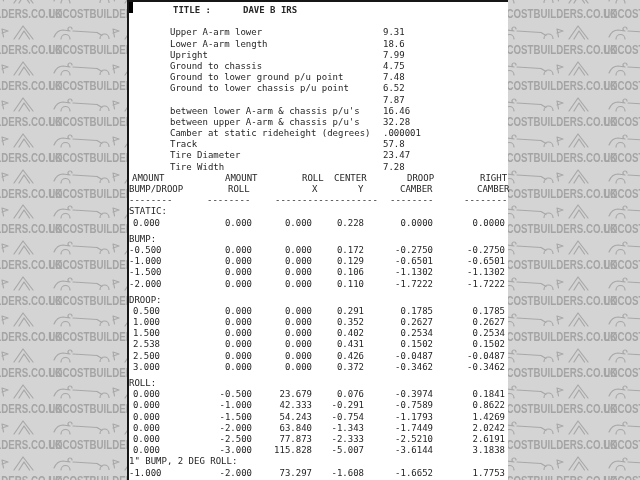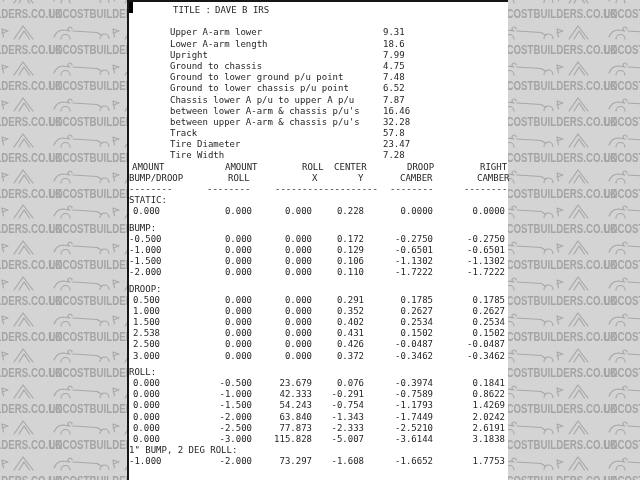--- a/index.html
+++ b/index.html
@@ -13,21 +13,21 @@
   .wm-text{position:absolute;left:0;top:20px;color:#a4a4a4;
            font-family:"Liberation Sans",sans-serif;font-weight:bold;font-size:13.5px;
            letter-spacing:0px;transform:scaleX(0.72);transform-origin:left top;white-space:pre;}
   
   #doc{position:absolute;left:127px;top:0;width:381px;height:480px;background:#ffffff;
        border-left:2px solid #161616;border-top:2px solid #161616;box-sizing:border-box;
        color:#262626;font-size:9px;line-height:11.2px;}
   #cursor{position:absolute;left:0;top:0;width:4px;height:11px;background:#000;}
   .line{position:relative;height:11.2px;white-space:pre;}
   .abs{position:absolute;top:0;white-space:pre;}
-  #title-line{margin-top:3px;}
+  #title-line{margin-top:3px;font-weight:bold;}
   #params{margin-top:11.2px;}
   .p-label{position:absolute;left:41px;top:0;}
   .p-value{position:absolute;left:254px;top:0;}
   .trow{display:grid;grid-template-columns:31px 92px 60px 52px 69px 72px;height:11.2px;}
   .trow .cell{text-align:right;white-space:pre;}
   .sec-label{position:relative;height:11.2px;white-space:pre;}
   .sec-gap{margin-top:5px;}
   .rollcenter{word-spacing:5px;}
 </style>
 </head>
@@ -651,33 +651,34 @@
           <span class="wm-text">LOCOSTBUILDERS.CO.UK</span>
         </div>
       </div>
     </div>
 
   <div id="doc">
     <div id="cursor"></div>
 
     <div class="line" id="title-line">
       <span class="abs" style="left:44px">TITLE :</span>
-      <span class="abs" style="left:86px">DAVE B IRS</span>
+      <span class="abs" style="left:114px">DAVE B IRS</span>
     </div>
 
     <div id="params">
         <div class="line"><span class="p-label">Upper A-arm lower</span><span class="p-value">9.31</span></div>
         <div class="line"><span class="p-label">Lower A-arm length</span><span class="p-value">18.6</span></div>
         <div class="line"><span class="p-label">Upright</span><span class="p-value">7.99</span></div>
         <div class="line"><span class="p-label">Ground to chassis</span><span class="p-value">4.75</span></div>
         <div class="line"><span class="p-label">Ground to lower ground p/u point</span><span class="p-value">7.48</span></div>
         <div class="line"><span class="p-label">Ground to lower chassis p/u point</span><span class="p-value">6.52</span></div>
-        <div class="line"><span class="p-label">Chassis lower A p/u to upper A p/u</span><span class="p-value">7.87</span></div>
+        <div class="line"><span class="p-value">7.87</span></div>
         <div class="line"><span class="p-label">between lower A-arm &amp; chassis p/u's</span><span class="p-value">16.46</span></div>
         <div class="line"><span class="p-label">between upper A-arm &amp; chassis p/u's</span><span class="p-value">32.28</span></div>
+        <div class="line"><span class="p-label">Camber at static rideheight (degrees)</span><span class="p-value">.000001</span></div>
         <div class="line"><span class="p-label">Track</span><span class="p-value">57.8</span></div>
         <div class="line"><span class="p-label">Tire Diameter</span><span class="p-value">23.47</span></div>
         <div class="line"><span class="p-label">Tire Width</span><span class="p-value">7.28</span></div>
       </div>
 
     <div class="line" id="hrow1"><span class="abs" style="left: 3px;">AMOUNT</span><span class="abs" style="left: 96px;">AMOUNT</span><span class="abs rollcenter" style="left: 173px;">ROLL CENTER</span><span class="abs" style="left: 278px;">DROOP</span><span class="abs" style="left: 351px;">RIGHT</span></div>
     <div class="line" id="hrow2"><span class="abs" style="left: 0px;">BUMP/DROOP</span><span class="abs" style="left: 99px;">ROLL</span><span class="abs" style="left: 183px;">X</span><span class="abs" style="left: 229px;">Y</span><span class="abs" style="left: 271px;">CAMBER</span><span class="abs" style="left: 348px;">CAMBER</span></div>
     <div class="line" id="hdash"><span class="abs" style="left: 0px;">--------</span><span class="abs" style="left: 78px;">--------</span><span class="abs" style="left: 146px;">-------------------</span><span class="abs" style="left: 261px;">--------</span><span class="abs" style="left: 335px;">--------</span></div>
 
     <div id="tbody">

